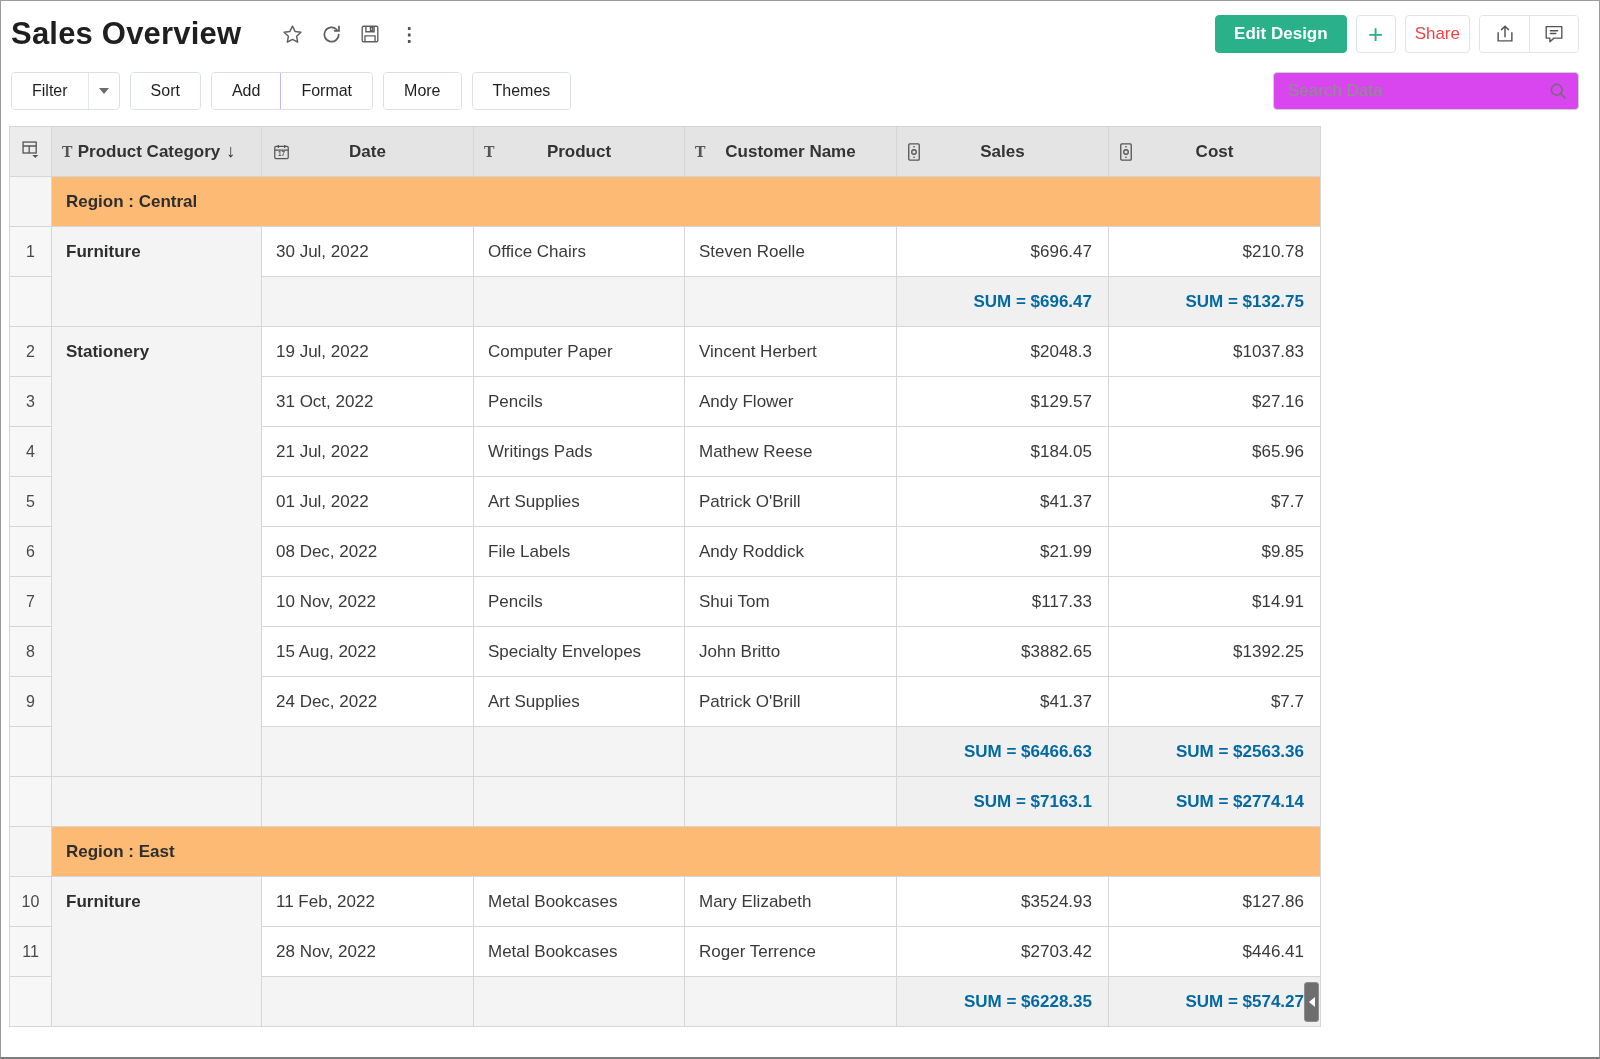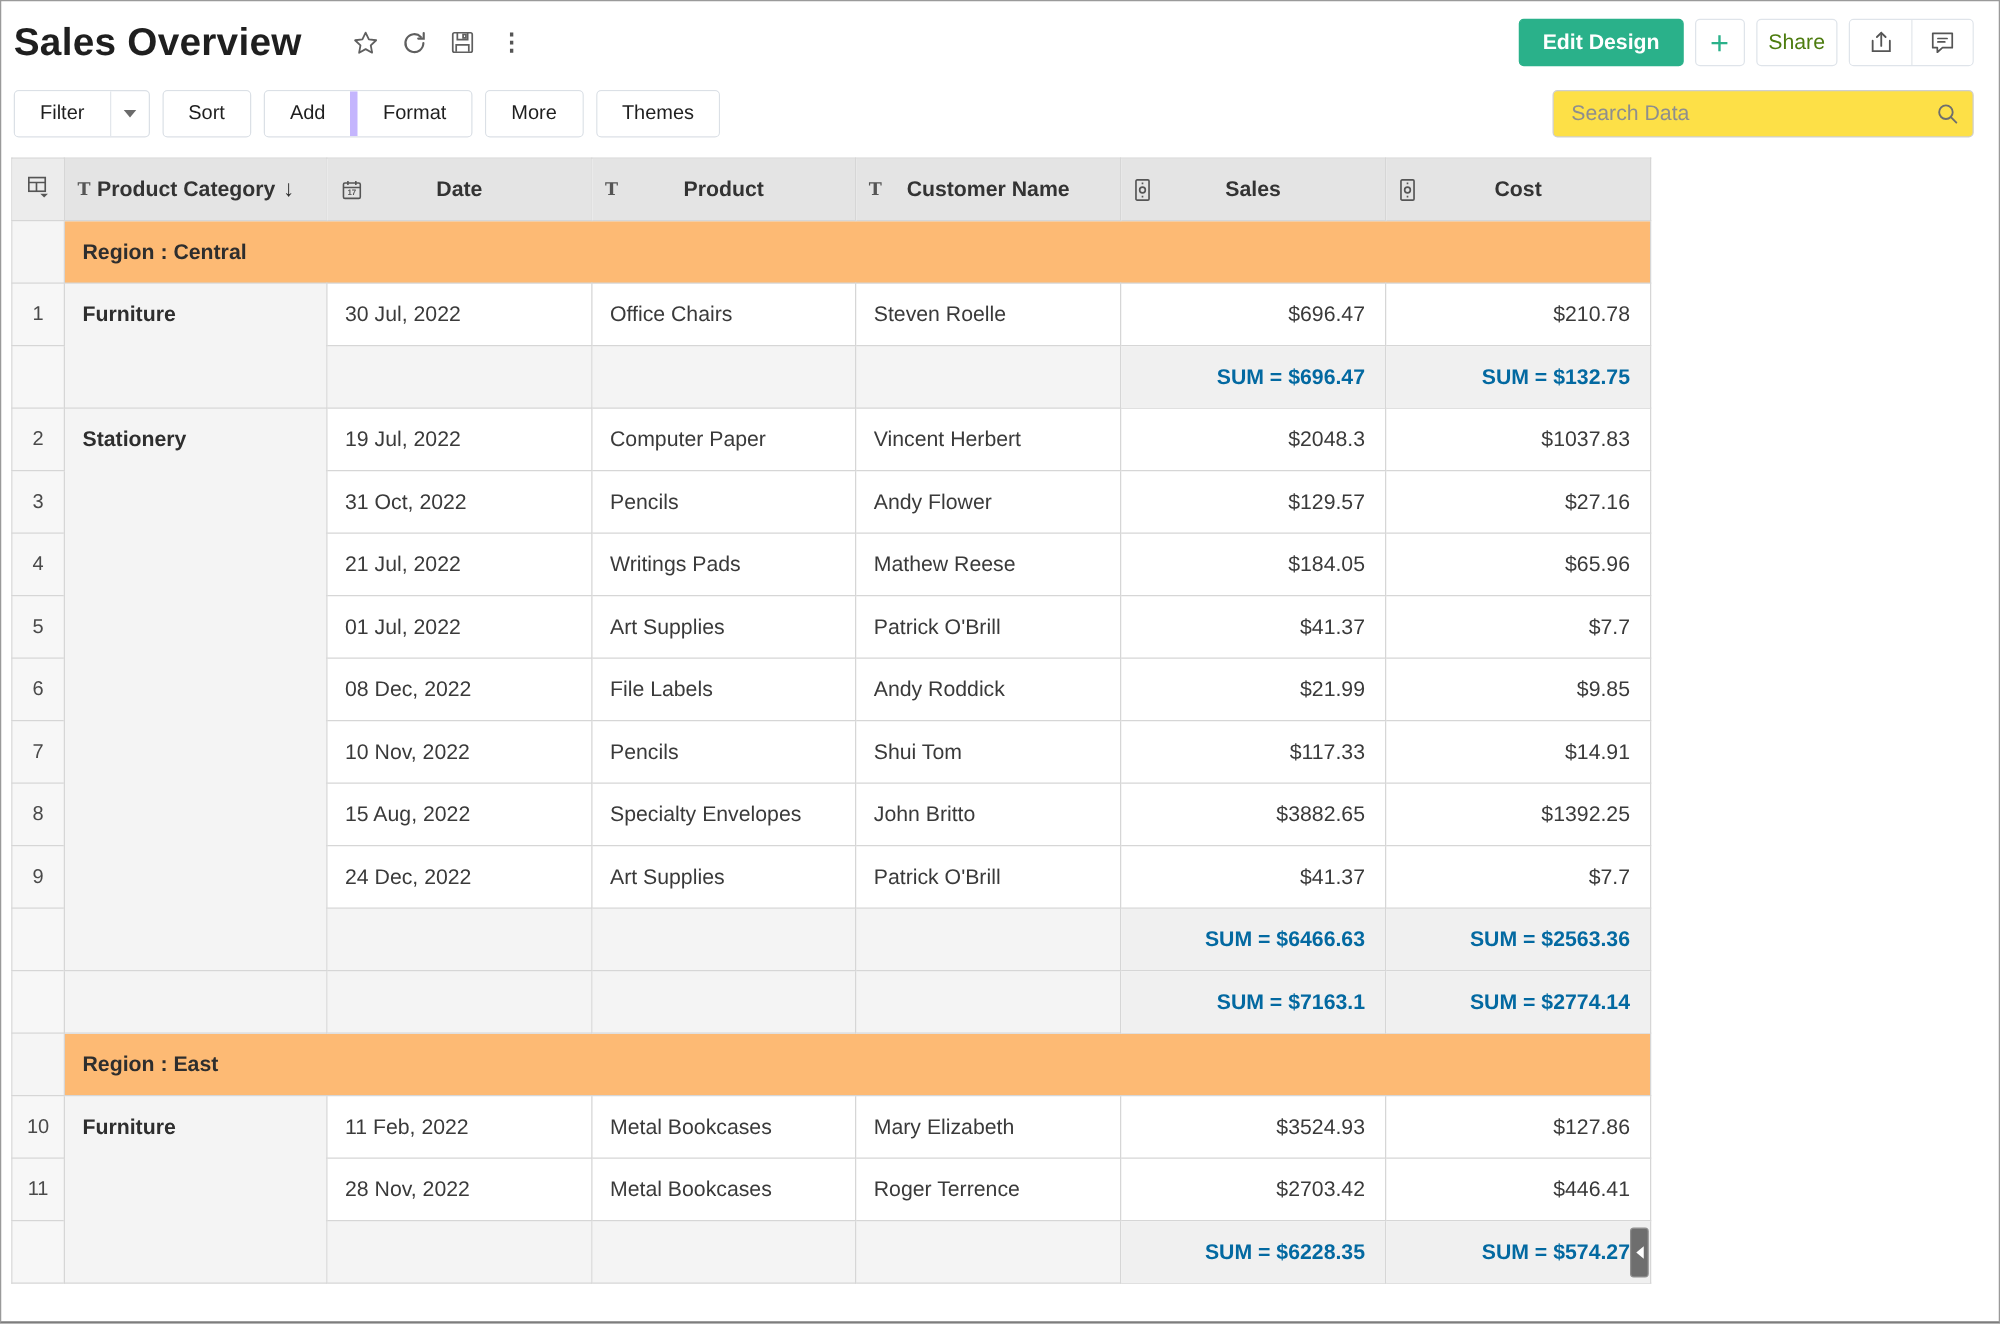--- a/index.html
+++ b/index.html
@@ -16,43 +16,43 @@
   .tb-icons { display: flex; align-items: center; gap: 13px; margin-left: 38px; }
   .tb-icon { width: 26px; height: 26px; display: flex; align-items: center; justify-content: center; cursor: pointer; }
   .kebab { font-size: 19px; color: #555; font-weight: bold; letter-spacing: 0; line-height: 1; }
   .titlebar-right { margin-left: auto; display: flex; align-items: center; gap: 9px; }
   .btn, .btn-green, .btn-group { height: 38px; border-radius: 4px; font-size: 17px; }
   .btn-green {
     background: var(--accent, #2ab18a); color: #fff; border: 1px solid var(--accent, #2ab18a);
     font-weight: bold; padding: 0 18px; cursor: pointer; font-family: inherit;
   }
   .btn {
-    background: #fff; border: 1px solid #dfe4ea; color: #4d7c0f; padding: 0 9px;
+    background: #fff; border: 1px solid #dfe4ea; color: #ef4444; padding: 0 9px;
     cursor: pointer; font-family: inherit; display: inline-flex; align-items: center; justify-content: center;
   }
   .btn.plus { width: 40px; padding: 0; color: var(--accent, #2ab18a); font-size: 26px; font-weight: 300; line-height: 1; }
   .btn-group { display: flex; border: 1px solid #dfe4ea; border-radius: 4px; overflow: hidden; }
   .btn-group .gbtn {
     width: 49px; height: 36px; background: #fff; border: none; display: flex;
     align-items: center; justify-content: center; cursor: pointer;
   }
   .btn-group .gbtn + .gbtn { border-left: 1px solid #e3e7ec; }
 
   
   .toolbar { display: flex; align-items: center; padding: 9px 20px 10px 10px; gap: 10px; }
   .tbtn, .tbtn-group { height: 38px; border: 1px solid #dbe0e6; border-radius: 4px; background: #fff; display: inline-flex; align-items: stretch; overflow: hidden; }
   .tbtn .seg, .tbtn-group .seg {
     display: flex; align-items: center; padding: 0 20px; font-size: 16px; color: #1f1f1f; cursor: pointer; background: #fff; border: none; font-family: inherit;
   }
   .tbtn .caret-seg { display: flex; align-items: center; padding: 0 10px; border-left: 1px solid #e3e7ec; cursor: pointer; }
   .caret { width: 0; height: 0; border-left: 5px solid transparent; border-right: 5px solid transparent; border-top: 6px solid #6b6b6b; }
-  .tbtn-group .seg + .seg { border-left: 6px solid #c4b5fd; }
+  .tbtn-group .seg + .seg { border-left: 1px solid #c4b5fd; }
   .search-box {
-    margin-left: auto; width: 337px; height: 38px; border: 1px solid #cfcfcf; border-radius: 4px;
-    display: flex; align-items: center; padding: 0 10px 0 14px; background: #fde047;
+    margin-left: auto; width: 306px; height: 38px; border: 1px solid #cfcfcf; border-radius: 4px;
+    display: flex; align-items: center; padding: 0 10px 0 14px; background: #d946ef;
   }
   .search-box input {
     border: none; outline: none; flex: 1; font-size: 17px; color: #333; font-family: inherit; background: transparent;
   }
   .search-box input::placeholder { color: #8e8e8e; }
 
   
   .table-wrap { position: absolute; left: 8px; top: 125px; }
   table { border-collapse: collapse; table-layout: fixed; }
   th, td {

